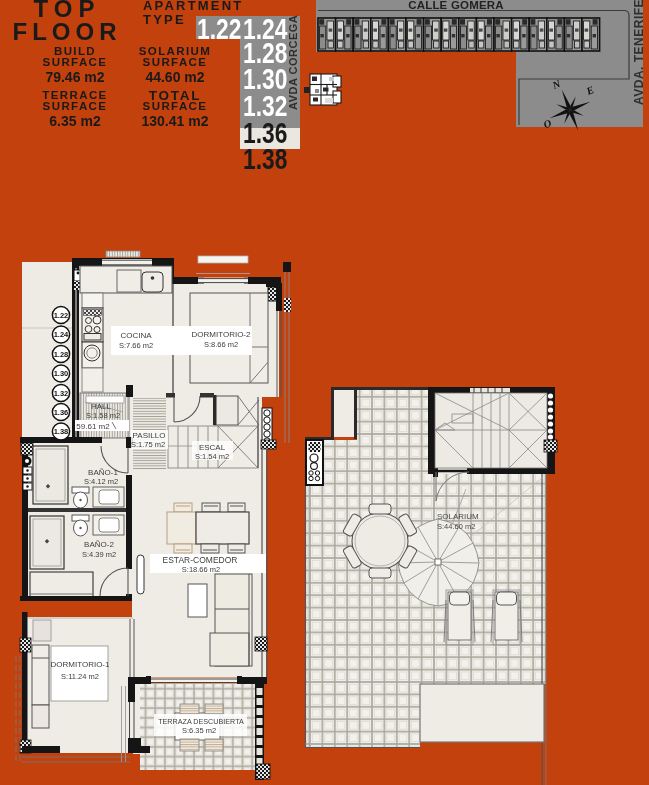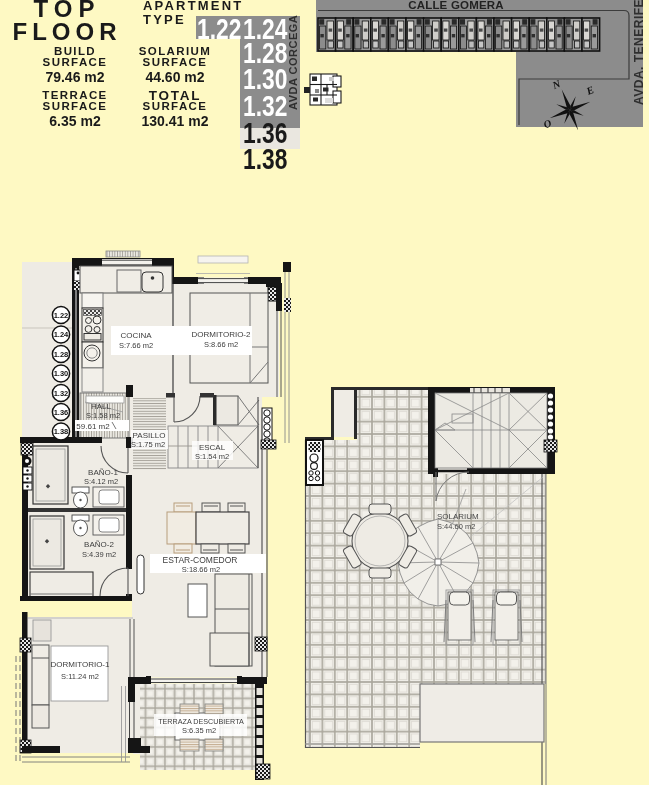--- a/index.html
+++ b/index.html
@@ -1,16 +1,16 @@
 <!DOCTYPE html>
 <html><head>
 <meta charset="utf-8">
 <style>
   html,body{margin:0;padding:0;background:#fff;}
-  #page{position:relative;width:649px;height:785px;overflow:hidden;background:#fef9c3;
+  #page{position:relative;width:649px;height:785px;overflow:hidden;background:#c2410c;
         font-family:"Liberation Sans",sans-serif;}
   svg{position:absolute;top:0;left:0;}
   text{font-family:"Liberation Sans",sans-serif;}
 </style>
 </head>
 <body>
 <div id="page">
 <svg width="649" height="785" viewBox="0 0 649 785">
 <defs>
   <pattern id="tile" width="12.4" height="12.4" patternUnits="userSpaceOnUse">

